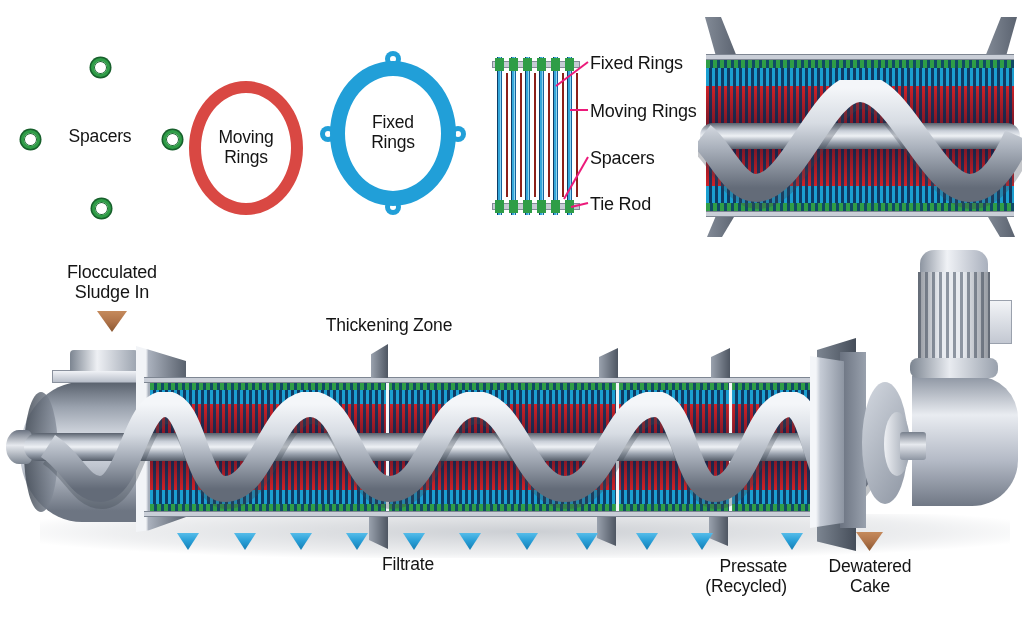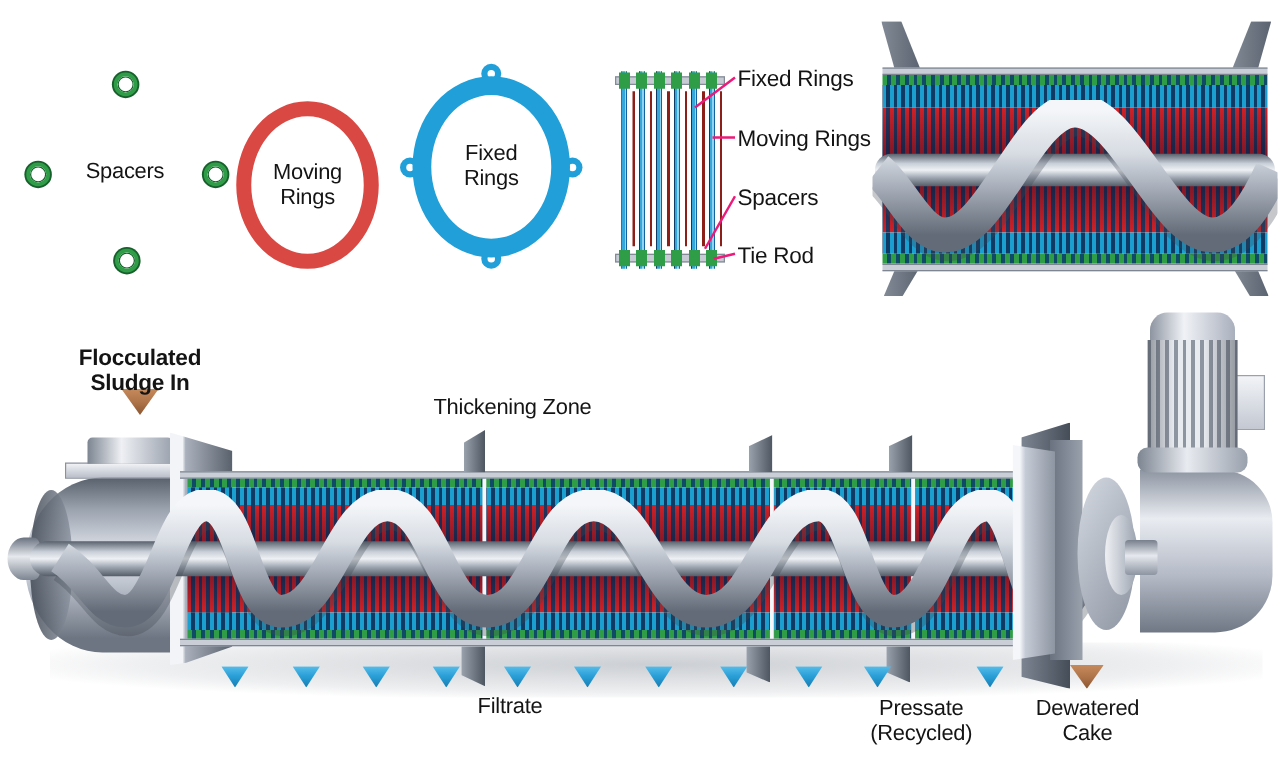--- a/index.html
+++ b/index.html
@@ -220,24 +220,24 @@
     <div class="tri-down blue-tri" style="left:403px;top:533px;"></div>
     <div class="tri-down blue-tri" style="left:459px;top:533px;"></div>
     <div class="tri-down blue-tri" style="left:516px;top:533px;"></div>
     <div class="tri-down blue-tri" style="left:576px;top:533px;"></div>
     <div class="tri-down blue-tri" style="left:636px;top:533px;"></div>
     <div class="tri-down blue-tri" style="left:691px;top:533px;"></div>
     <div class="tri-down blue-tri" style="left:781px;top:533px;"></div>
     <div class="tri-down brown-tri" style="left:856px;top:532px;width:27px;height:19px;"></div>
   </div>
 
-  <div class="lbl" style="left:60px;top:276px;width:104px;font-size:18px;font-weight:bold;">Flocculated Sludge In</div>
-  <div class="lbl" style="left:329px;top:316px;width:162px;text-align:center;">Thickening Zone</div>
+  <div class="lbl" style="left:60px;top:262px;width:104px;font-size:18px;">Flocculated Sludge In</div>
+  <div class="lbl" style="left:308px;top:316px;width:162px;text-align:center;">Thickening Zone</div>
   <div class="lbl" style="left:358px;top:555px;width:100px;">Filtrate</div>
-  <div class="lbl" style="left:687px;top:557px;width:100px;">Pressate (Recycled)</div>
+  <div class="lbl" style="left:687px;top:557px;width:100px;text-align:right;">Pressate (Recycled)</div>
   <div class="lbl" style="left:820px;top:557px;width:100px;">Dewatered Cake</div>
 
   <svg class="overlay-svg" width="1024" height="620">
     <line x1="588" y1="62" x2="556" y2="86" stroke="#ec1a7a" stroke-width="2"></line>
     <line x1="588" y1="110" x2="570" y2="110" stroke="#ec1a7a" stroke-width="2"></line>
     <line x1="588" y1="157" x2="564" y2="199" stroke="#ec1a7a" stroke-width="2"></line>
     <line x1="588" y1="203" x2="571" y2="207" stroke="#ec1a7a" stroke-width="2"></line>
   </svg>
 </div>
 

